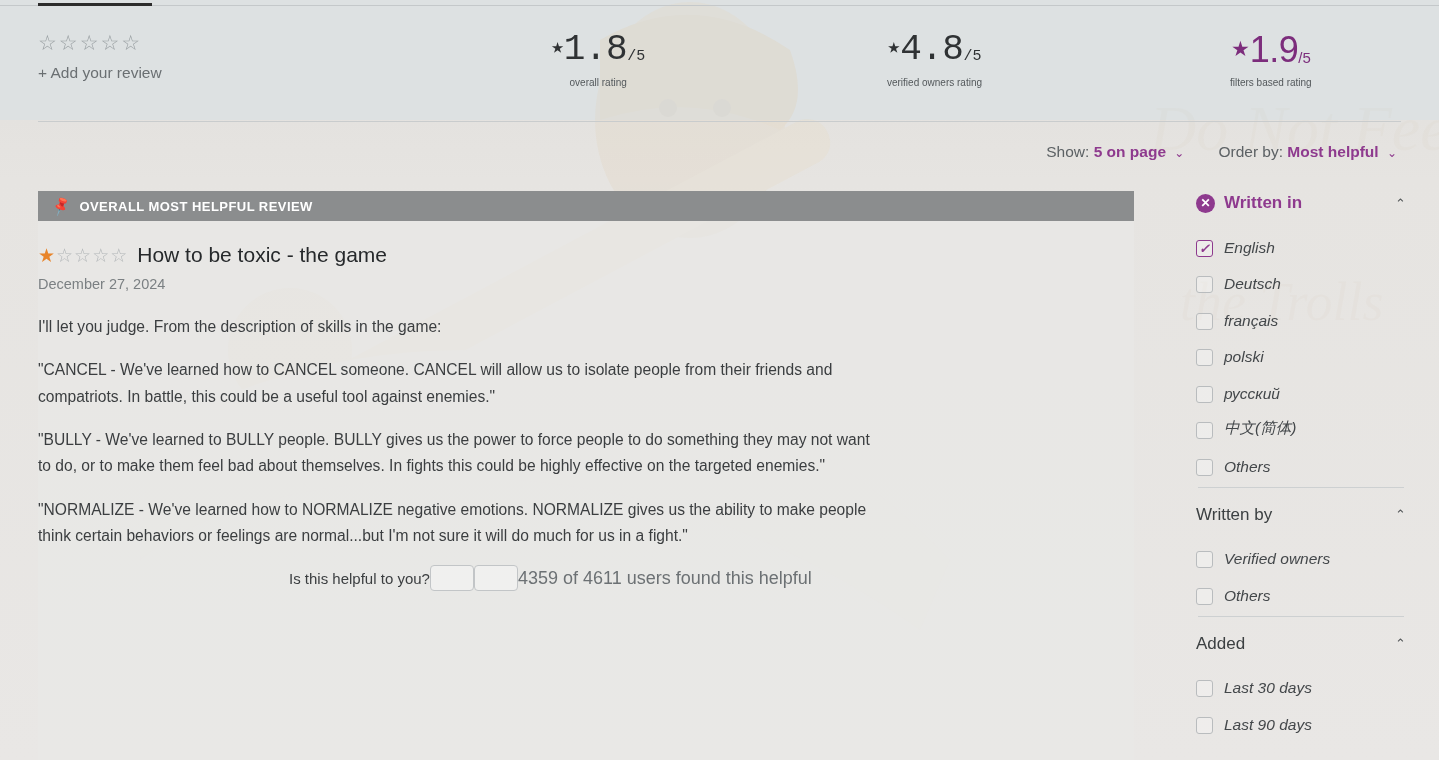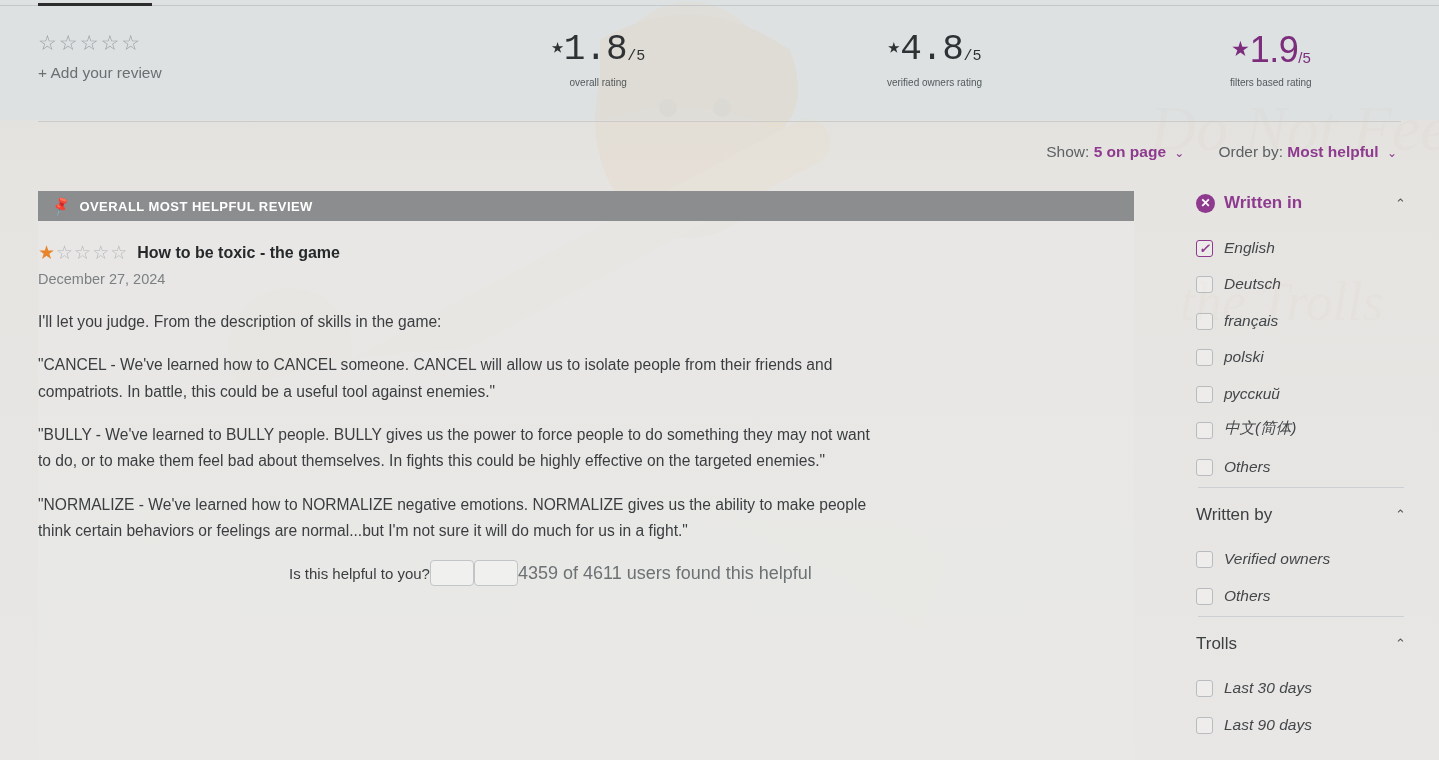--- a/index.html
+++ b/index.html
@@ -102,21 +102,21 @@
     margin-top: 10px; font-size: 17px; font-weight: 700; color: #26292b;
   }
   .author-stat { margin-top: 7px; font-size: 14px; color: #62676a; }
   .author-stat:first-of-type { margin-top: 14px; }
 
   .content-col { flex: 1 1 auto; padding-right: 36px; }
   .title-row { display: flex; align-items: center; gap: 9px; }
   .rstars { font-size: 19px; letter-spacing: 1px; line-height: 1; }
   .rstars .on { color: #e8842a; }
   .rstars .off { color: #b2b6b8; }
-  .rtitle { font-size: 16px; font-weight: 700; color: #26292b; }
+  .rtitle { font-size: 21px; font-weight: 400; color: #26292b; }
   .rdate { margin-top: 9px; font-size: 14.5px; color: #7b8083; }
 
   .rtext { margin-top: 22px; font-size: 15.6px; line-height: 1.69; color: #3b3e40; max-width: 845px; }
   .rtext p + p { margin-top: 17px; }
 
   .helpful-row {
     display: flex; align-items: center; 
     padding: 16px 0 0 251px; font-size: 15px; color: #3b3e40;
   }
   .helpful-btn {
@@ -314,21 +314,21 @@
           <span class="f-label">Verified owners</span>
         </div>
         <div class="f-opt">
           <span class="cbx"></span>
           <span class="f-label">Others</span>
         </div>
       </div>
       <div class="f-sep"></div>
       <div class="f-group">
         <div class="f-head">
-          <span class="f-title">Trolls</span>
+          <span class="f-title">Added</span>
           <span class="chev">⌃</span>
         </div>
         <div class="f-opt">
           <span class="cbx"></span>
           <span class="f-label">Last 30 days</span>
         </div>
         <div class="f-opt">
           <span class="cbx"></span>
           <span class="f-label">Last 90 days</span>
         </div>

